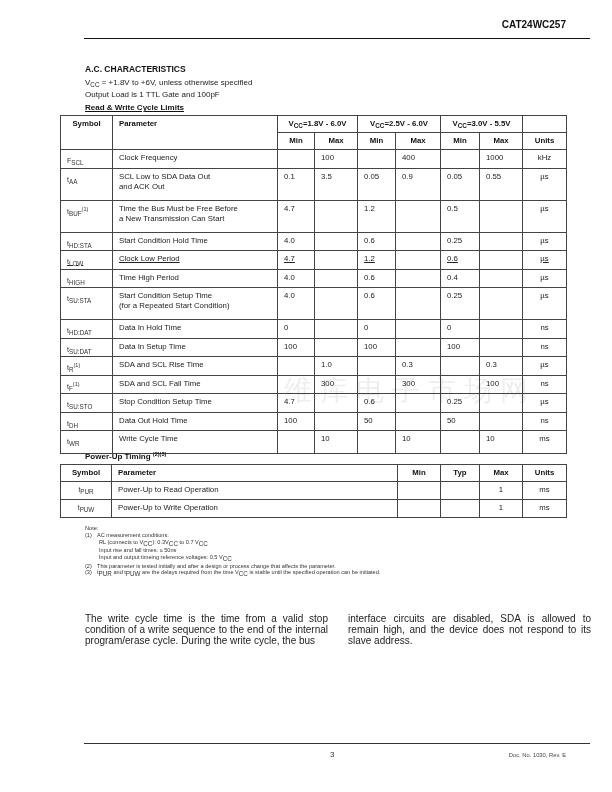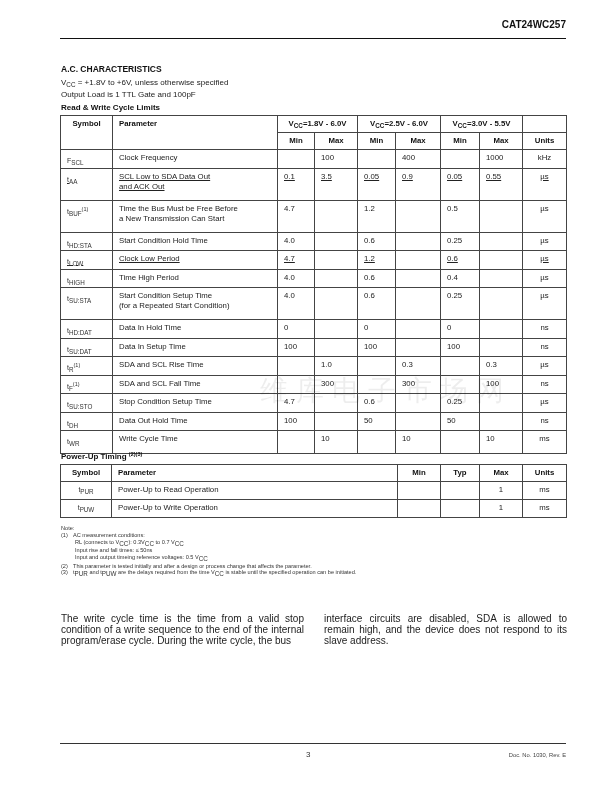--- a/index.html
+++ b/index.html
@@ -1,25 +1,25 @@
 <!DOCTYPE html>
 <html><head>
   <meta charset="utf-8">
   <style>
     html, body { margin: 0; padding: 0; background: #ffffff; }
     body { width: 612px; height: 792px; position: relative; overflow: hidden;
       font-family: "Liberation Sans", sans-serif; color: #222; }
-    .abs { position: absolute; }
+    .abs { position: absolute; margin-left: 24px; }
     .doc-title { right: 46px; top: 19px; font-size: 10px; font-weight: bold; color: #111; }
     .hr-top { left: 60px; top: 38px; width: 506px; height: 1px; background: #111; }
     .section-title { left: 61px; top: 64px; font-size: 8.5px; font-weight: bold; color: #111; }
     .cond { left: 61px; top: 78px; font-size: 8px; line-height: 10px; color: #222; }
     .sub { font-size: 6.3px; vertical-align: -1.5px; }
     .sup { font-size: 5.5px; vertical-align: 3px; }
-    .tbl-title { left: 61px; top: 103px; font-size: 8px; font-weight: bold; color: #111; }
+    .tbl-title { left: 61px; top: 103px; font-size: 8px; font-weight: bold; color: #111; text-decoration: underline; }
     table { border-collapse: collapse; position: absolute; table-layout: fixed;
       font-family: "Liberation Sans", sans-serif; font-size: 7.8px; color: #222; }
     td, th { border: 1px solid #444; padding: 0 0 0 6px; vertical-align: top; line-height: 10px; }
     th { font-weight: bold; color: #111; text-align: center; padding: 3px 0 0 0; }
     th.left { text-align: left; padding-left: 6px; }
     td.sym { font-size: 7px; color: #333; }
     td.ctr { text-align: center; padding-left: 0; }
     td.units { text-align: center; padding-left: 0; }
     #main-table { left: 60px; top: 115px; width: 506px; }
     #main-table td { padding-top: 3px; }
@@ -91,21 +91,21 @@
           <div></div>
         </td>
         <td></td>
         <td>100</td>
         <td></td>
         <td>400</td>
         <td></td>
         <td>1000</td>
         <td class="units">kHz</td>
       </tr>
-      <tr style="height: 32px; text-decoration: underline;">
+      <tr style="height: 32px;">
         <td class="sym"><span>t</span><span class="sub">AA</span><span class="sup"></span></td>
         <td>
           <div>SCL Low to SDA Data Out</div>
           <div>and ACK Out</div>
         </td>
         <td>0.1</td>
         <td>3.5</td>
         <td>0.05</td>
         <td>0.9</td>
         <td>0.05</td>

